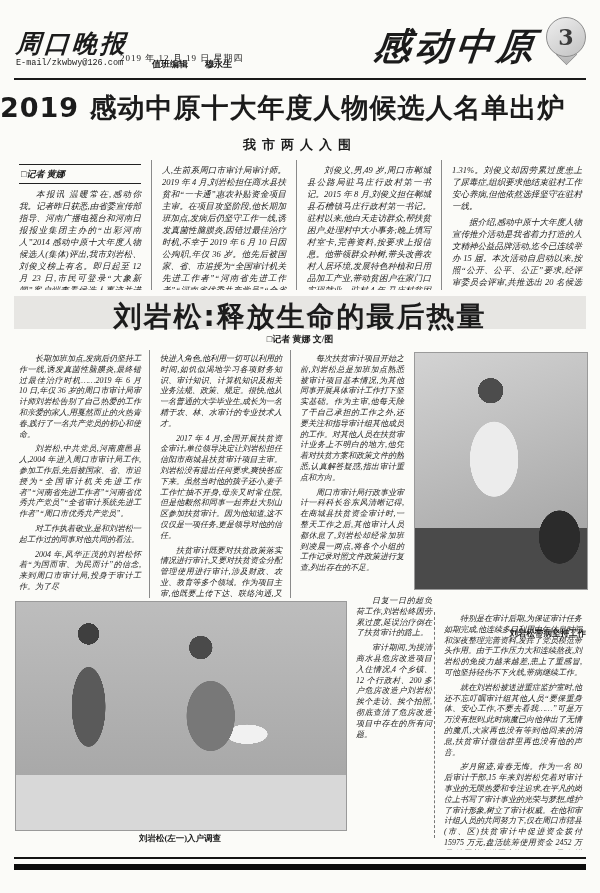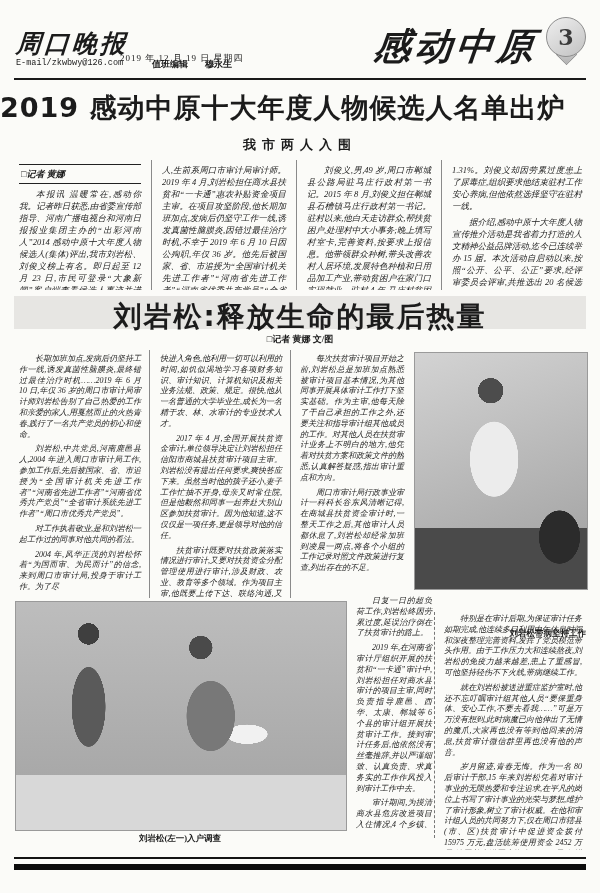--- a/index.html
+++ b/index.html
@@ -126,21 +126,20 @@
     <p>2017 年 4 月,全国开展扶贫资金审计,单位领导决定让刘岩松担任信阳市商城县扶贫审计项目主审。刘岩松没有提出任何要求,爽快答应下来。虽然当时他的孩子还小,妻子工作忙抽不开身,母亲又时常住院,但是他毅然和同事一起奔赴大别山区参加扶贫审计。因为他知道,这不仅仅是一项任务,更是领导对他的信任。</p>
     <p>扶贫审计既要对扶贫政策落实情况进行审计,又要对扶贫资金分配管理使用进行审计,涉及财政、农业、教育等多个领域。作为项目主审,他既要上传下达、联络沟通,又要具体参与审计事项,并且还要进行后期汇总核实、撰写审计报告,其工作量和压力可想而知。</p>
   </div>
   <div class="abs vrule" style="left:290px;top:350px;height:248px;"></div>
   <div class="abs f-col" style="left:296px;top:350px;width:112px;height:240px;">
     <p>每次扶贫审计项目开始之前,刘岩松总是加班加点熟悉被审计项目基本情况,为其他同事开展具体审计工作打下坚实基础。作为主审,他每天除了干自己承担的工作之外,还要关注和指导审计组其他成员的工作。对其他人员在扶贫审计业务上不明白的地方,他凭着对扶贫方案和政策文件的熟悉,认真解答疑惑,指出审计重点和方向。</p>
     <p>周口市审计局行政事业审计一科科长谷东风清晰记得,在商城县扶贫资金审计时,一整天工作之后,其他审计人员都休息了,刘岩松却经常加班到凌晨一两点,将各个小组的工作记录对照文件政策进行复查,列出存在的不足。</p>
   </div>
   <div class="abs f-col" style="left:352px;top:592px;width:84px;height:238px;">
     <p>日复一日的超负荷工作,刘岩松终因劳累过度,延误治疗倒在了扶贫审计的路上。</p>
-    <p>2019 年,在河南省审计厅组织开展的扶贫和“一卡通”审计中,刘岩松担任对商水县审计的项目主审,同时负责指导鹿邑、西华、太康、郸城等 6 个县的审计组开展扶贫审计工作。接到审计任务后,他依然没有丝毫推辞,并以严谨细致、认真负责、求真务实的工作作风投入到审计工作中去。</p>
     <p>审计期间,为摸清商水县危房改造项目入住情况,4 个乡镇、12 个行政村、200 多户危房改造户刘岩松挨个走访、挨个拍照,彻底查清了危房改造项目中存在的所有问题。</p>
   </div>
 
   <div class="abs photo photo1"></div>
   <div class="abs caption cap1">刘岩松带病坚持工作</div>
 
   <div class="abs photo photo2"></div>
   <div class="abs caption cap2">刘岩松(左一)入户调查</div>
 
   <div class="abs dash-rule" style="left:434px;top:612px;height:226px;"></div>

